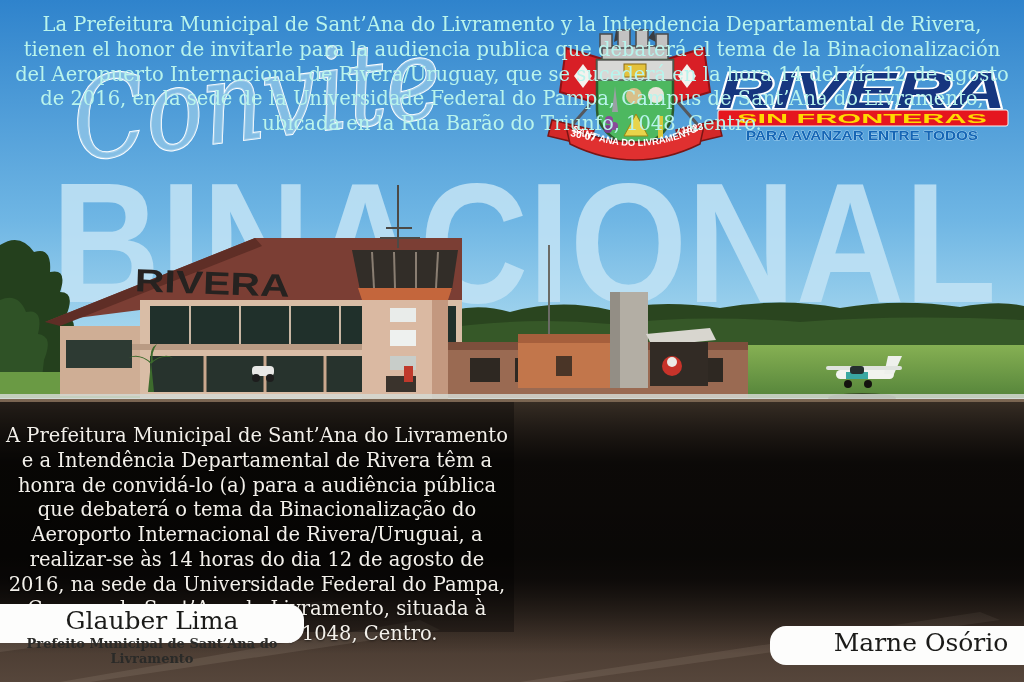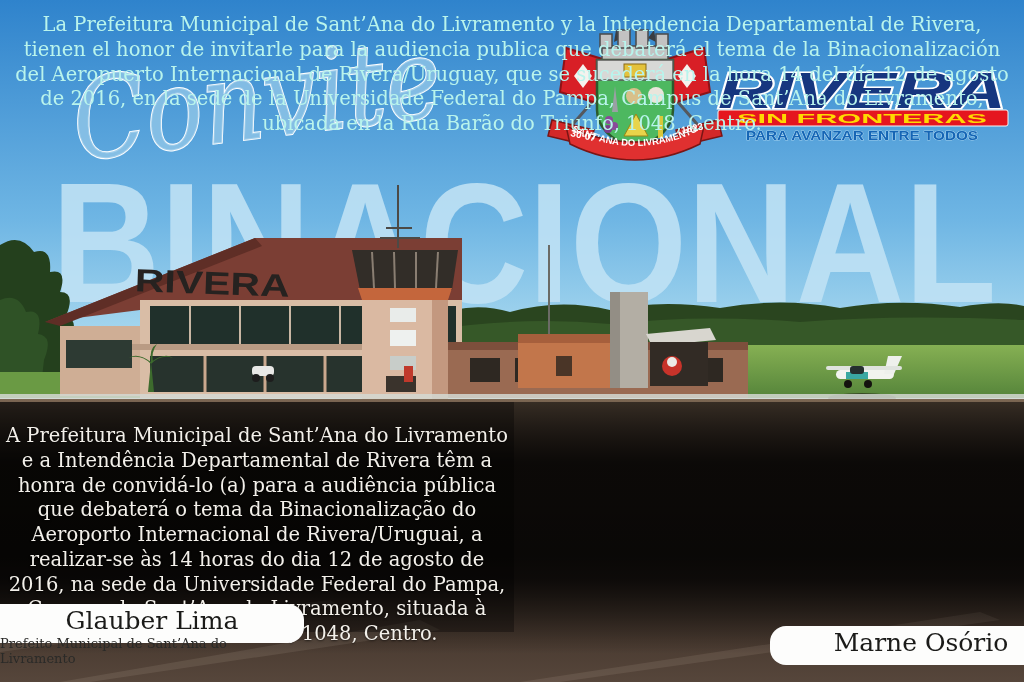--- a/index.html
+++ b/index.html
@@ -11,21 +11,21 @@
            color:#f3f0ea;text-shadow:0 1px 2px rgba(0,0,0,.6);}
   .es-box{left:516px;top:412px;width:492px;height:197px;border-radius:8px;
           background:linear-gradient(175deg,#27c7b9 0%,#1bbcae 55%,#14b0a4 100%);
           box-shadow:inset 0 0 30px rgba(255,255,255,.10);}
   .es-text{position:absolute;left:0;top:13px;width:100%;padding:0 10px;box-sizing:border-box;
            font-size:19.5px;line-height:1.27;color:#b9f4ec;text-align:center;}
   .sig{position:absolute;background:#fdfdfc;height:39px;}
   .sig-left{left:0;top:604px;width:304px;border-radius:0 16px 16px 0;}
   .sig-right{left:722px;top:626px;width:302px;border-radius:16px 0 0 16px;margin-left:48px;}
   .sig .name{font-size:25px;color:#1b1b19;line-height:1.15;padding-top:3px;text-align:center;}
-  .sig .role{font-size:13px;color:#2a2a28;}
+  .sig .role{font-size:13px;color:#2a2a28;text-align:center;font-weight:bold;}
 </style>
 </head>
 <body>
 
 <div class="canvas">
 
   <svg class="scene" width="1024" height="682" viewBox="0 0 1024 682">
     <defs>
       <linearGradient id="sky" x1="0" y1="0" x2="0" y2="1">
         <stop offset="0" stop-color="#2f83cc"></stop>

